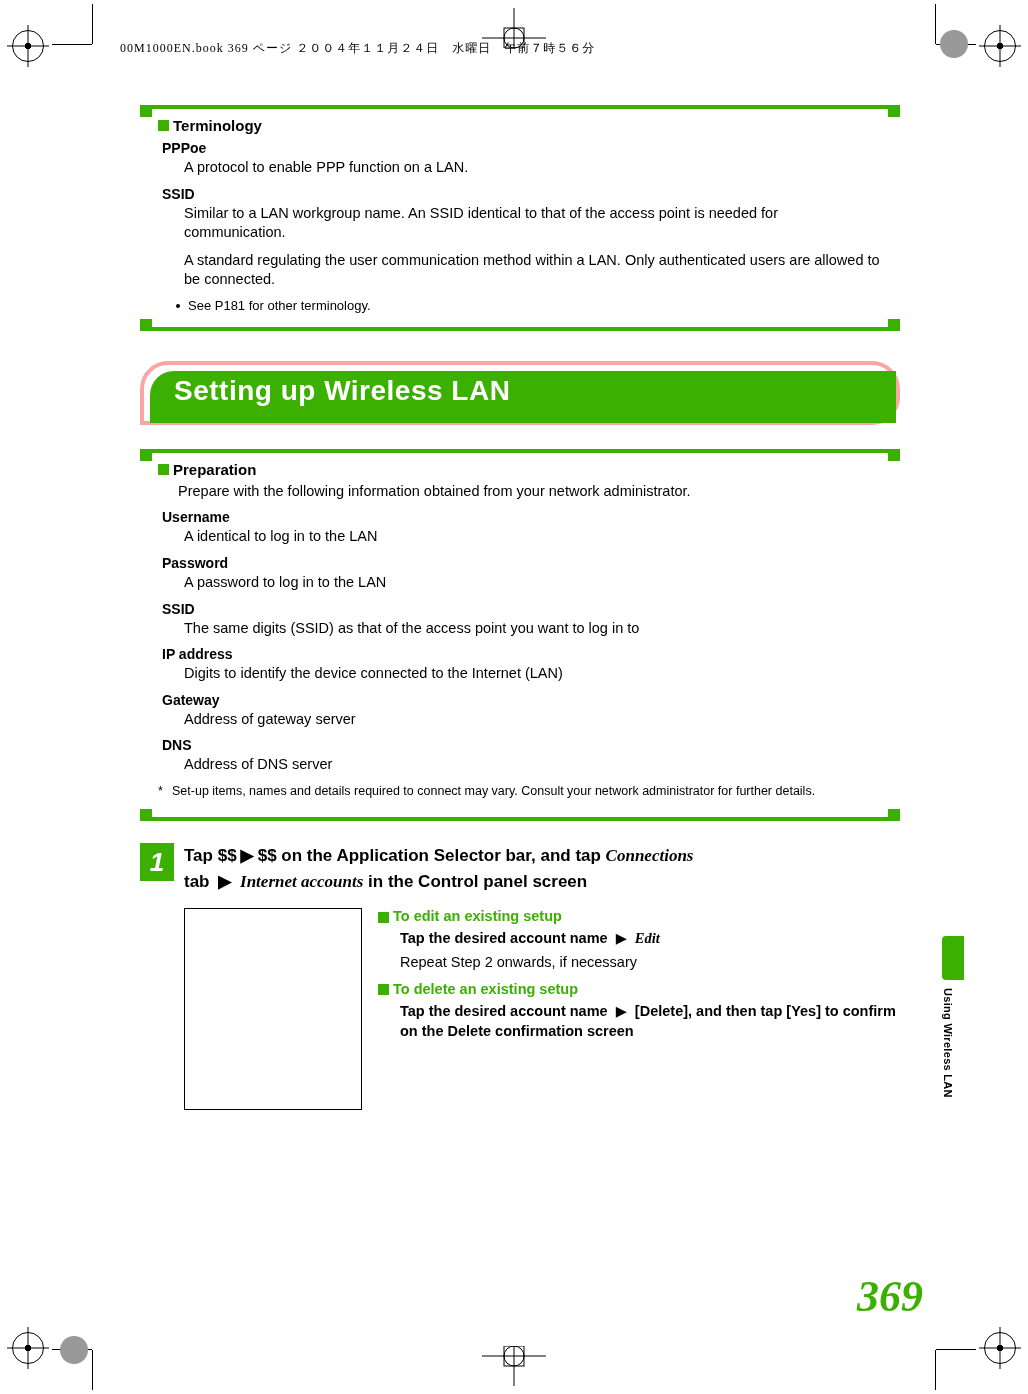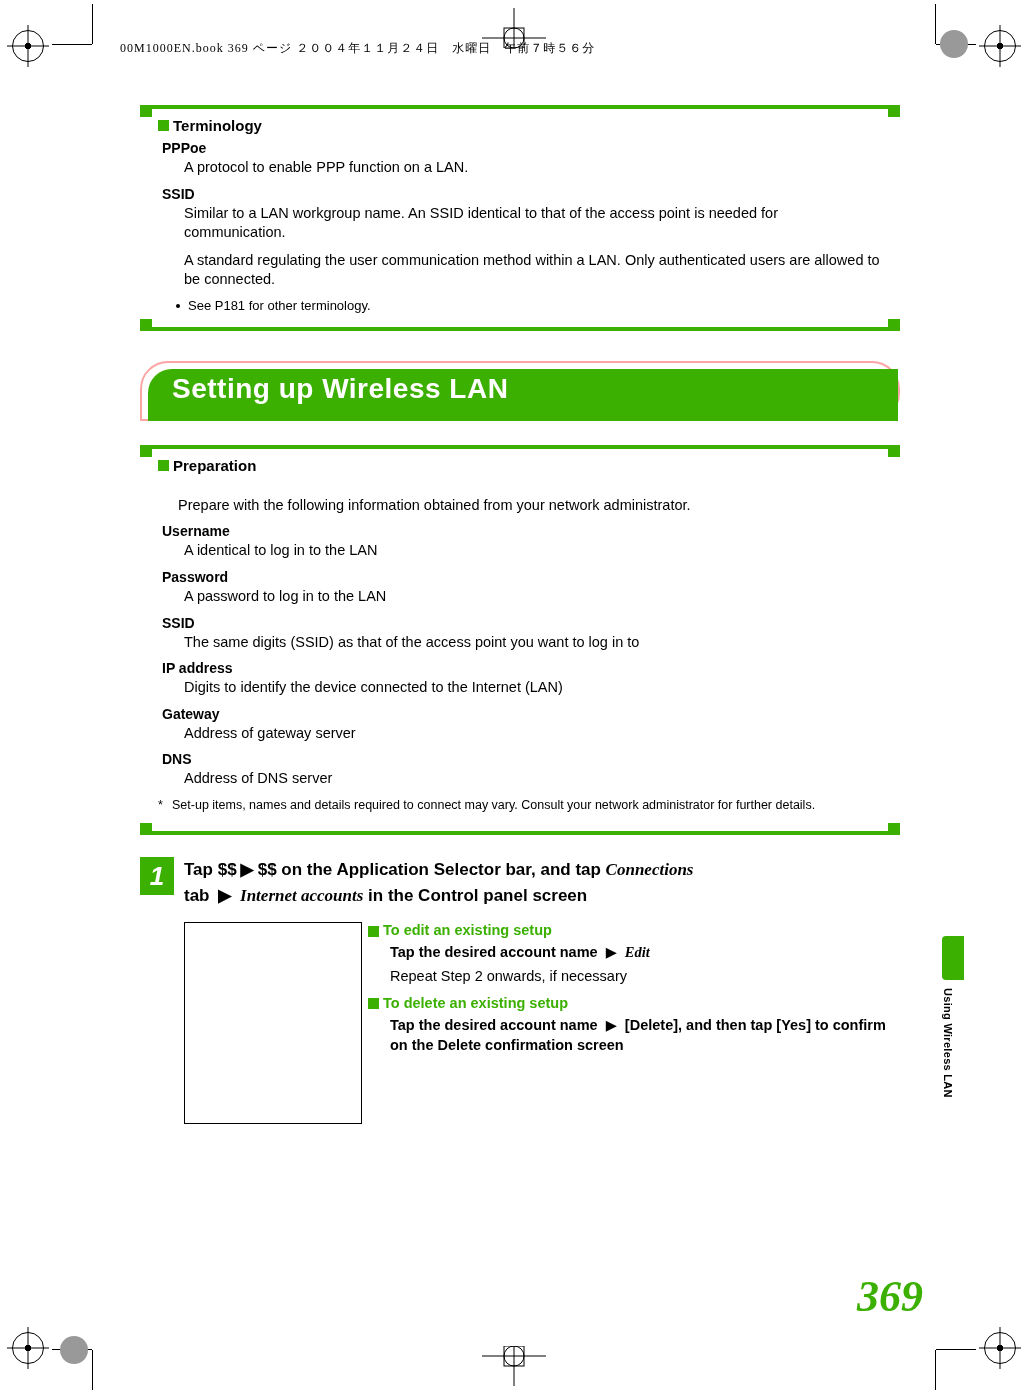--- a/index.html
+++ b/index.html
@@ -113,21 +113,21 @@
   .term-name { font-weight: bold; font-size: 14px; }
   .term-desc { margin: 2px 0 8px 22px; font-size: 14.5px; line-height: 1.35; }
   .bullet-row { margin: 6px 0 4px 18px; font-size: 13px; }
   .bullet-dot { display:inline-block; width:4px; height:4px; background:#000; border-radius:50%; margin-right:8px; vertical-align: middle; }
   .big-green-banner {
     margin: 30px 0 24px 0;
     position: relative;
   }
   .banner-outline {
     height: 56px;
-    border: 2px solid #fca5a5;
+    border: 4px solid #fca5a5;
     border-radius: 28px 28px 28px 0 / 28px 28px 28px 0;
     position: relative;
     overflow: visible;
   }
   .banner-fill {
     position: absolute;
     top: 6px; left: 6px; right: 0; bottom: -2px;
     background: #3bb000;
     border-radius: 24px 0 0 0;
   }
@@ -152,21 +152,21 @@
     font-style: italic;
     flex-shrink: 0;
   }
   .step-text {
     margin-left: 10px;
     font-size: 17px;
     font-weight: bold;
     line-height: 1.5;
   }
   .step-text .italic { font-family: Georgia, "Times New Roman", serif; font-style: italic; font-weight: bold; }
-  .step-body { margin-top: 14px; display:flex; gap: 6px; }
+  .step-body { margin-top: 14px; display:flex; gap: 16px; }
   .img-placeholder {
     width: 176px;
     height: 200px;
     border: 1px solid #000;
     margin-left: 44px;
     flex-shrink: 0;
   }
   .step-right { flex: 1; }
   .green-sub {
     color: #3bb000;
@@ -277,21 +277,21 @@
       <div class="banner-outline">
         <div class="banner-fill"></div>
         <div class="banner-text">Setting up Wireless LAN</div>
       </div>
     </div>
 
     <div class="green-rule-box">
       <div class="rule-top"></div>
       <div class="rule-body">
         <div class="sec-title"><span class="sq-marker"></span><span>Preparation</span></div>
-        <div class="term-desc" style="margin-left:20px; margin-top:22px;">Prepare with the following information obtained from your network administrator.</div>
+        <div class="term-desc" style="margin-left:20px; margin-top:4px;">Prepare with the following information obtained from your network administrator.</div>
 
         <div class="term-block" style="margin-top:2px;">
           <div class="term-name">Username</div>
           <div class="term-desc">A identical to log in to the LAN</div>
           <div class="term-name">Password</div>
           <div class="term-desc">A password to log in to the LAN</div>
           <div class="term-name">SSID</div>
           <div class="term-desc">The same digits (SSID) as that of the access point you want to log in to</div>
           <div class="term-name">IP address</div>
           <div class="term-desc">Digits to identify the device connected to the Internet (LAN)</div>

